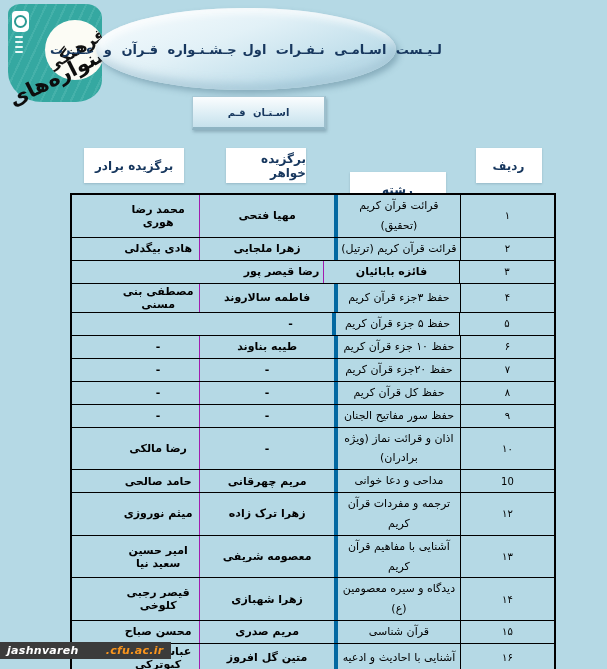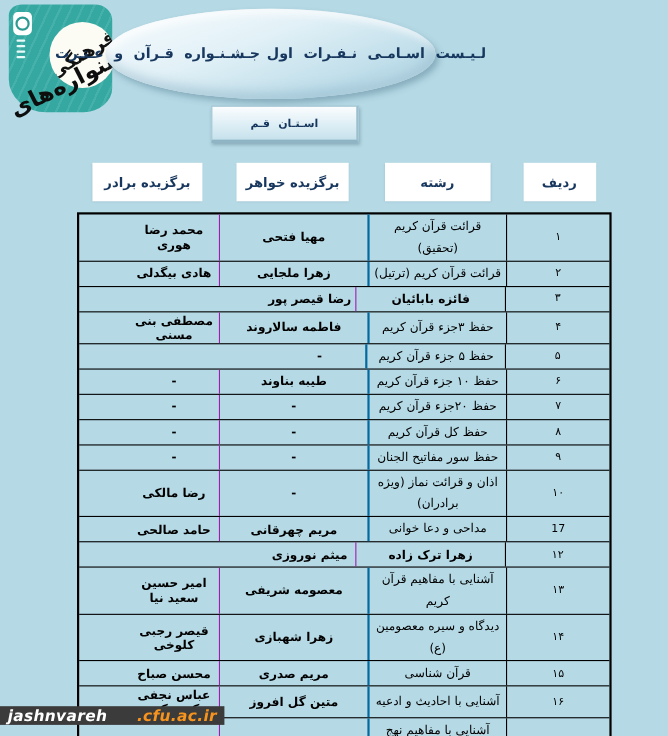--- a/index.html
+++ b/index.html
@@ -62,42 +62,42 @@
   .col-headers{
     position:absolute;left:70px;top:148px;width:486px;height:35px;
     display:flex;flex-direction:row;
   }
   .col-slot{display:flex;align-items:flex-start;justify-content:center;}
   .col-box{
     background:#ffffff;height:35px;display:flex;align-items:center;justify-content:center;
     color:#17375e;font-weight:bold;font-size:12px;box-shadow:0 1px 2px rgba(90,120,140,.35);
   }
   .w-radif{width:95px;} .w-reshteh{width:127px;} .w-sister{width:136px;} .w-brother{width:128px;}
-  .b-radif{width:66px;} .b-reshteh{width:96px;} .b-sister{width:102px;} .b-brother{width:100px;}
+  .b-radif{width:66px;} .b-reshteh{width:96px;margin-top:24px;} .b-sister{width:80px;} .b-brother{width:100px;}
   
   .result-table{
     position:absolute;left:70px;top:193px;width:486px;
     border:2px solid #000;box-sizing:border-box;background:#b5d9e5;
   }
   .t-row{display:flex;flex-direction:row;border-bottom:1px solid #000;}
   .t-row:last-child{border-bottom:none;}
   .t-cell{
     box-sizing:border-box;min-height:22px;padding:1px 3px;
     display:flex;align-items:center;justify-content:center;text-align:center;
     font-size:11px;color:#000;
   }
   .c-radif{border-left:1px solid #000;font-size:10px;}
-  .c-reshteh{border-left:2px solid #0369a1;line-height:1.8;}
+  .c-reshteh{border-left:4px solid #0369a1;line-height:1.8;}
   .c-sister{border-left:1px solid #a21caf;font-weight:bold;}
   .c-brother{font-weight:bold;padding-left:48px;}
   
   .site-bar{
     position:absolute;left:0;top:642px;height:17px;padding:0 7px;
     background:#3b3b3b;display:flex;align-items:center;
-    font-size:14px;font-weight:bold;font-style:italic;letter-spacing:.3px;
+    font-size:11px;font-weight:bold;font-style:italic;letter-spacing:.3px;
   }
   .site-main{color:#ffffff;}
   .site-suffix{color:#f7941d;margin-left:27px;}
 </style>
 </head>
 <body>
 
 <div class="logo">
   <div class="logo-square"></div>
   <div class="logo-emblem">
@@ -200,28 +200,29 @@
   </div>
 
   <div class="t-row">
     <div class="t-cell w-radif c-radif">۱۰</div>
     <div class="t-cell w-reshteh c-reshteh">اذان و قرائت نماز (ویژه برادران)</div>
     <div class="t-cell w-sister c-sister">-</div>
     <div class="t-cell w-brother c-brother">رضا مالکی</div>
   </div>
 
   <div class="t-row">
-    <div class="t-cell w-radif c-radif">17</div>
+    <div class="t-cell w-radif c-radif">10</div>
     <div class="t-cell w-reshteh c-reshteh">مداحی و دعا خوانی</div>
     <div class="t-cell w-sister c-sister">مریم چهرقانی</div>
     <div class="t-cell w-brother c-brother">حامد صالحی</div>
   </div>
 
   <div class="t-row">
     <div class="t-cell w-radif c-radif">۱۲</div>
+    <div class="t-cell w-reshteh c-reshteh">ترجمه و مفردات قرآن کریم</div>
     <div class="t-cell w-sister c-sister">زهرا ترک زاده</div>
     <div class="t-cell w-brother c-brother">میثم نوروزی</div>
   </div>
 
   <div class="t-row">
     <div class="t-cell w-radif c-radif">۱۳</div>
     <div class="t-cell w-reshteh c-reshteh">آشنایی با مفاهیم قرآن کریم</div>
     <div class="t-cell w-sister c-sister">معصومه شریفی</div>
     <div class="t-cell w-brother c-brother">امیر حسین سعید نیا</div>
   </div>

